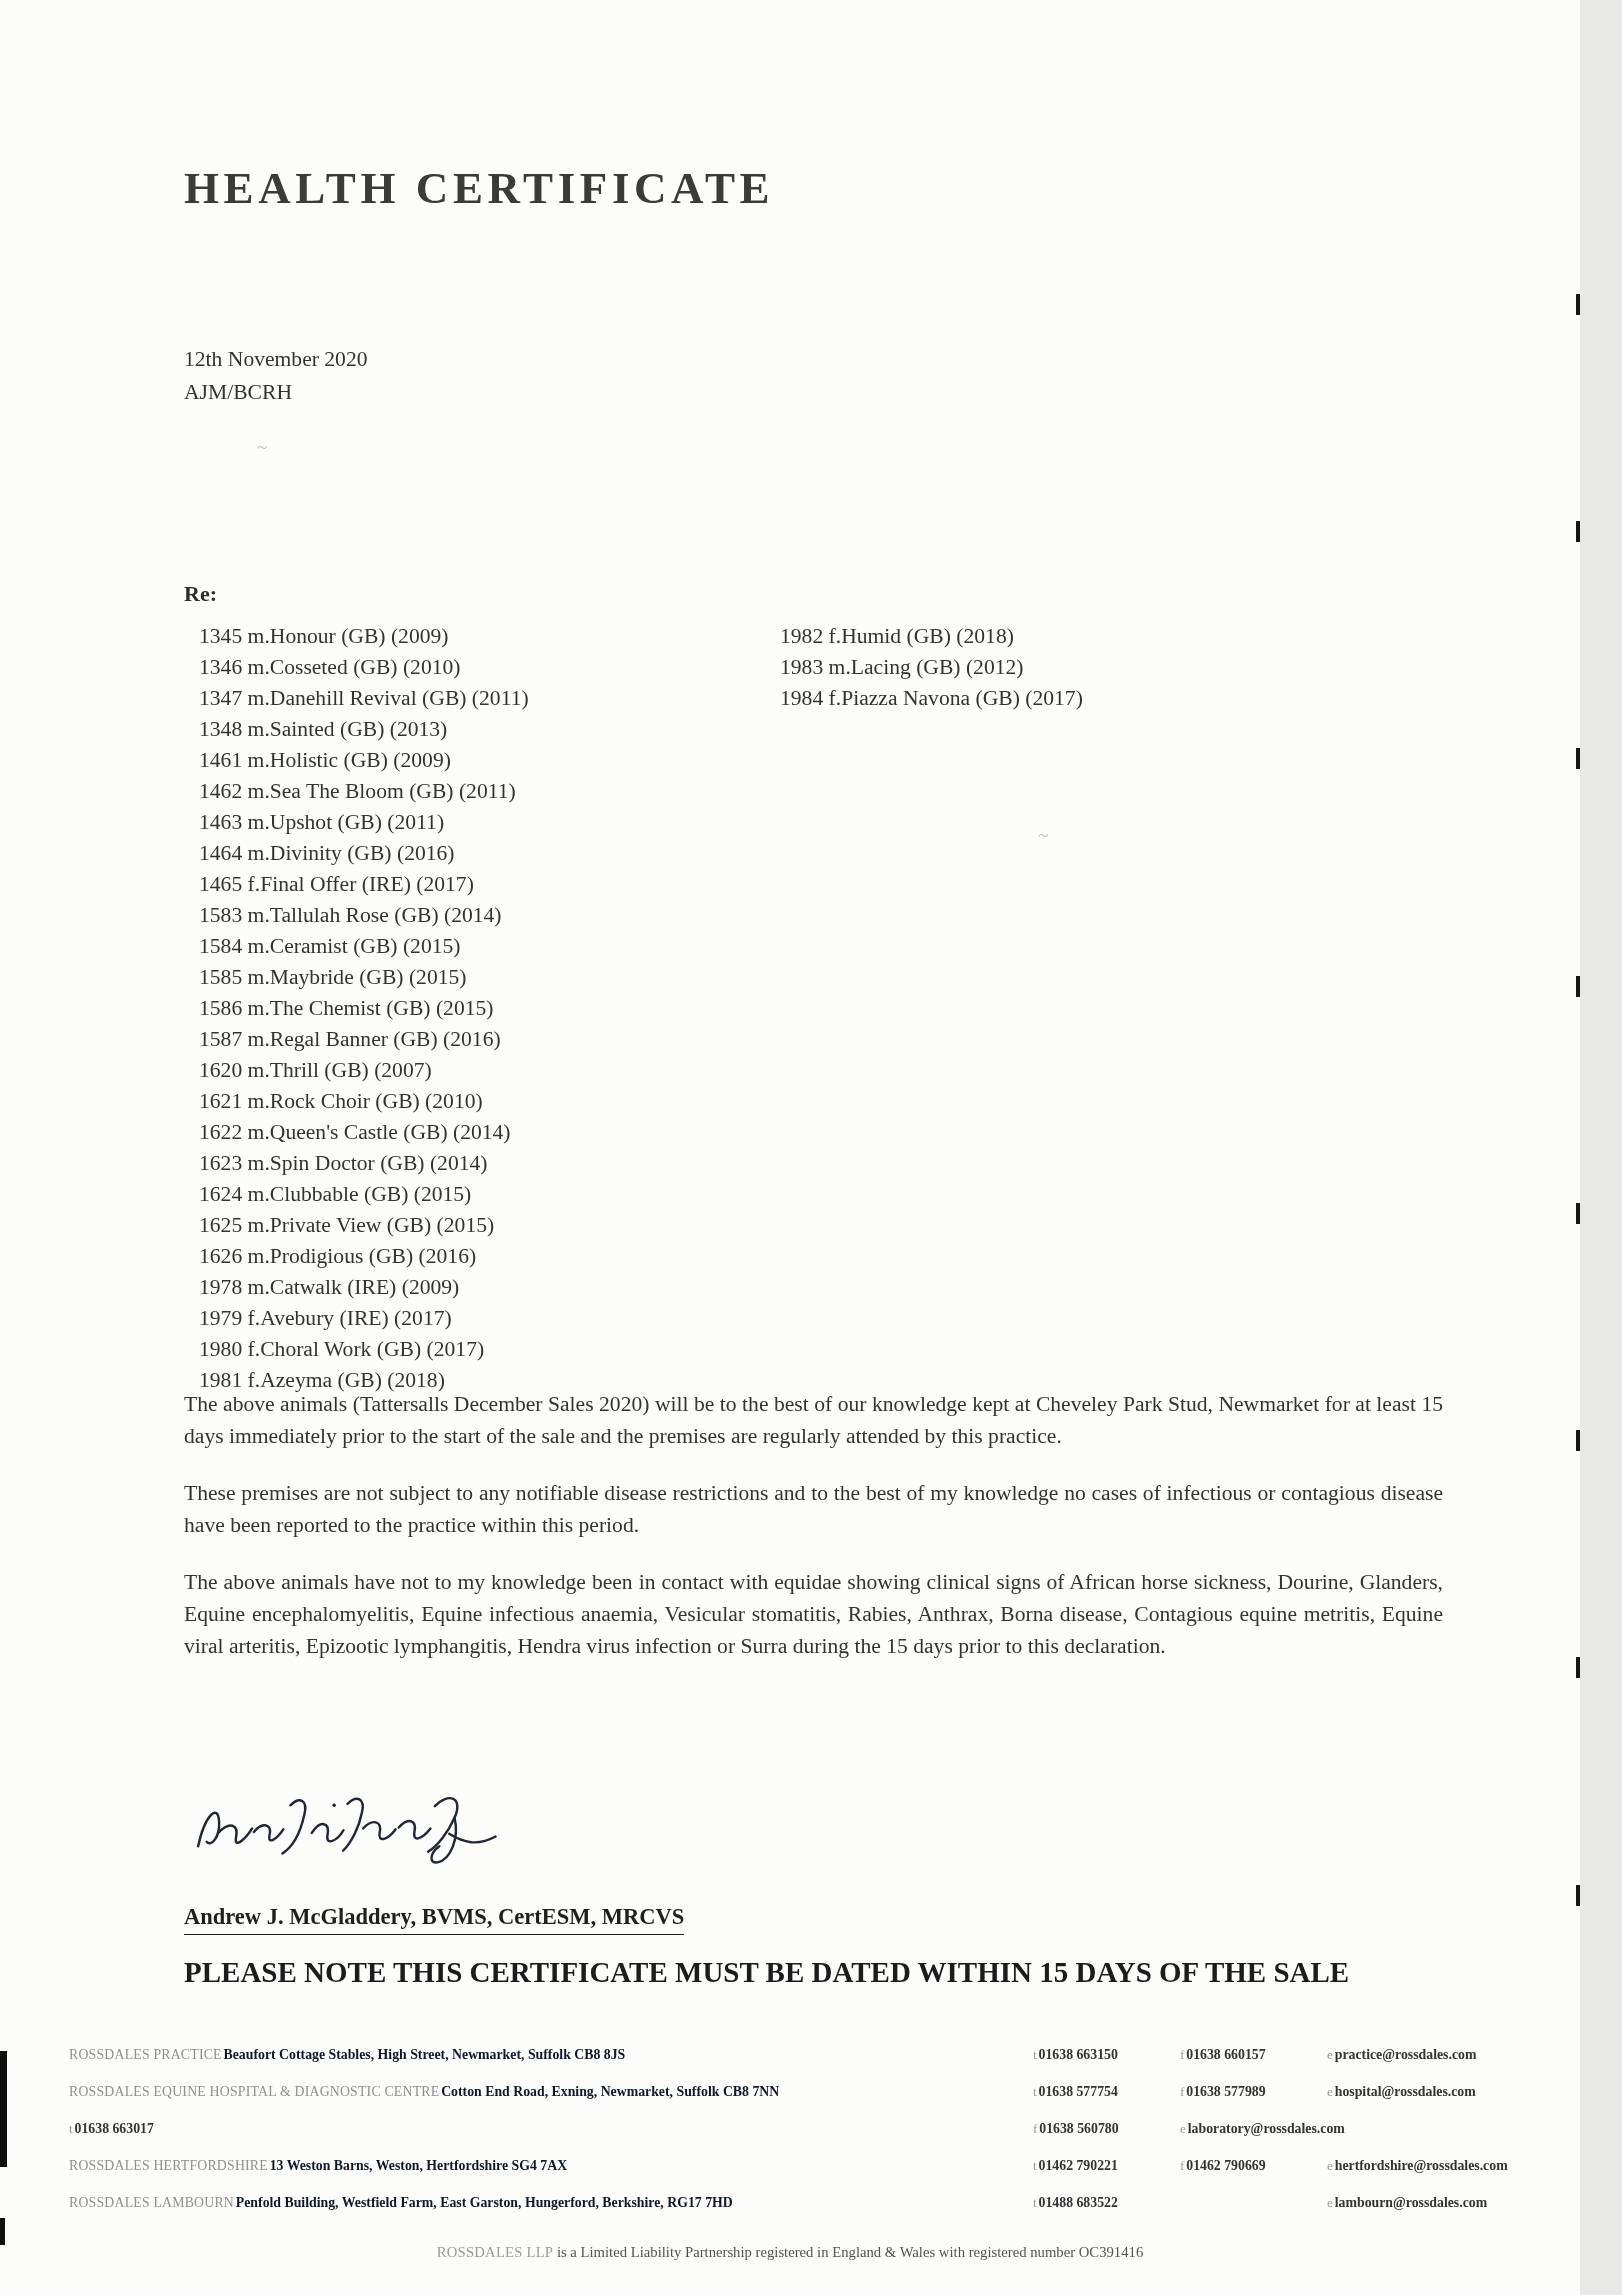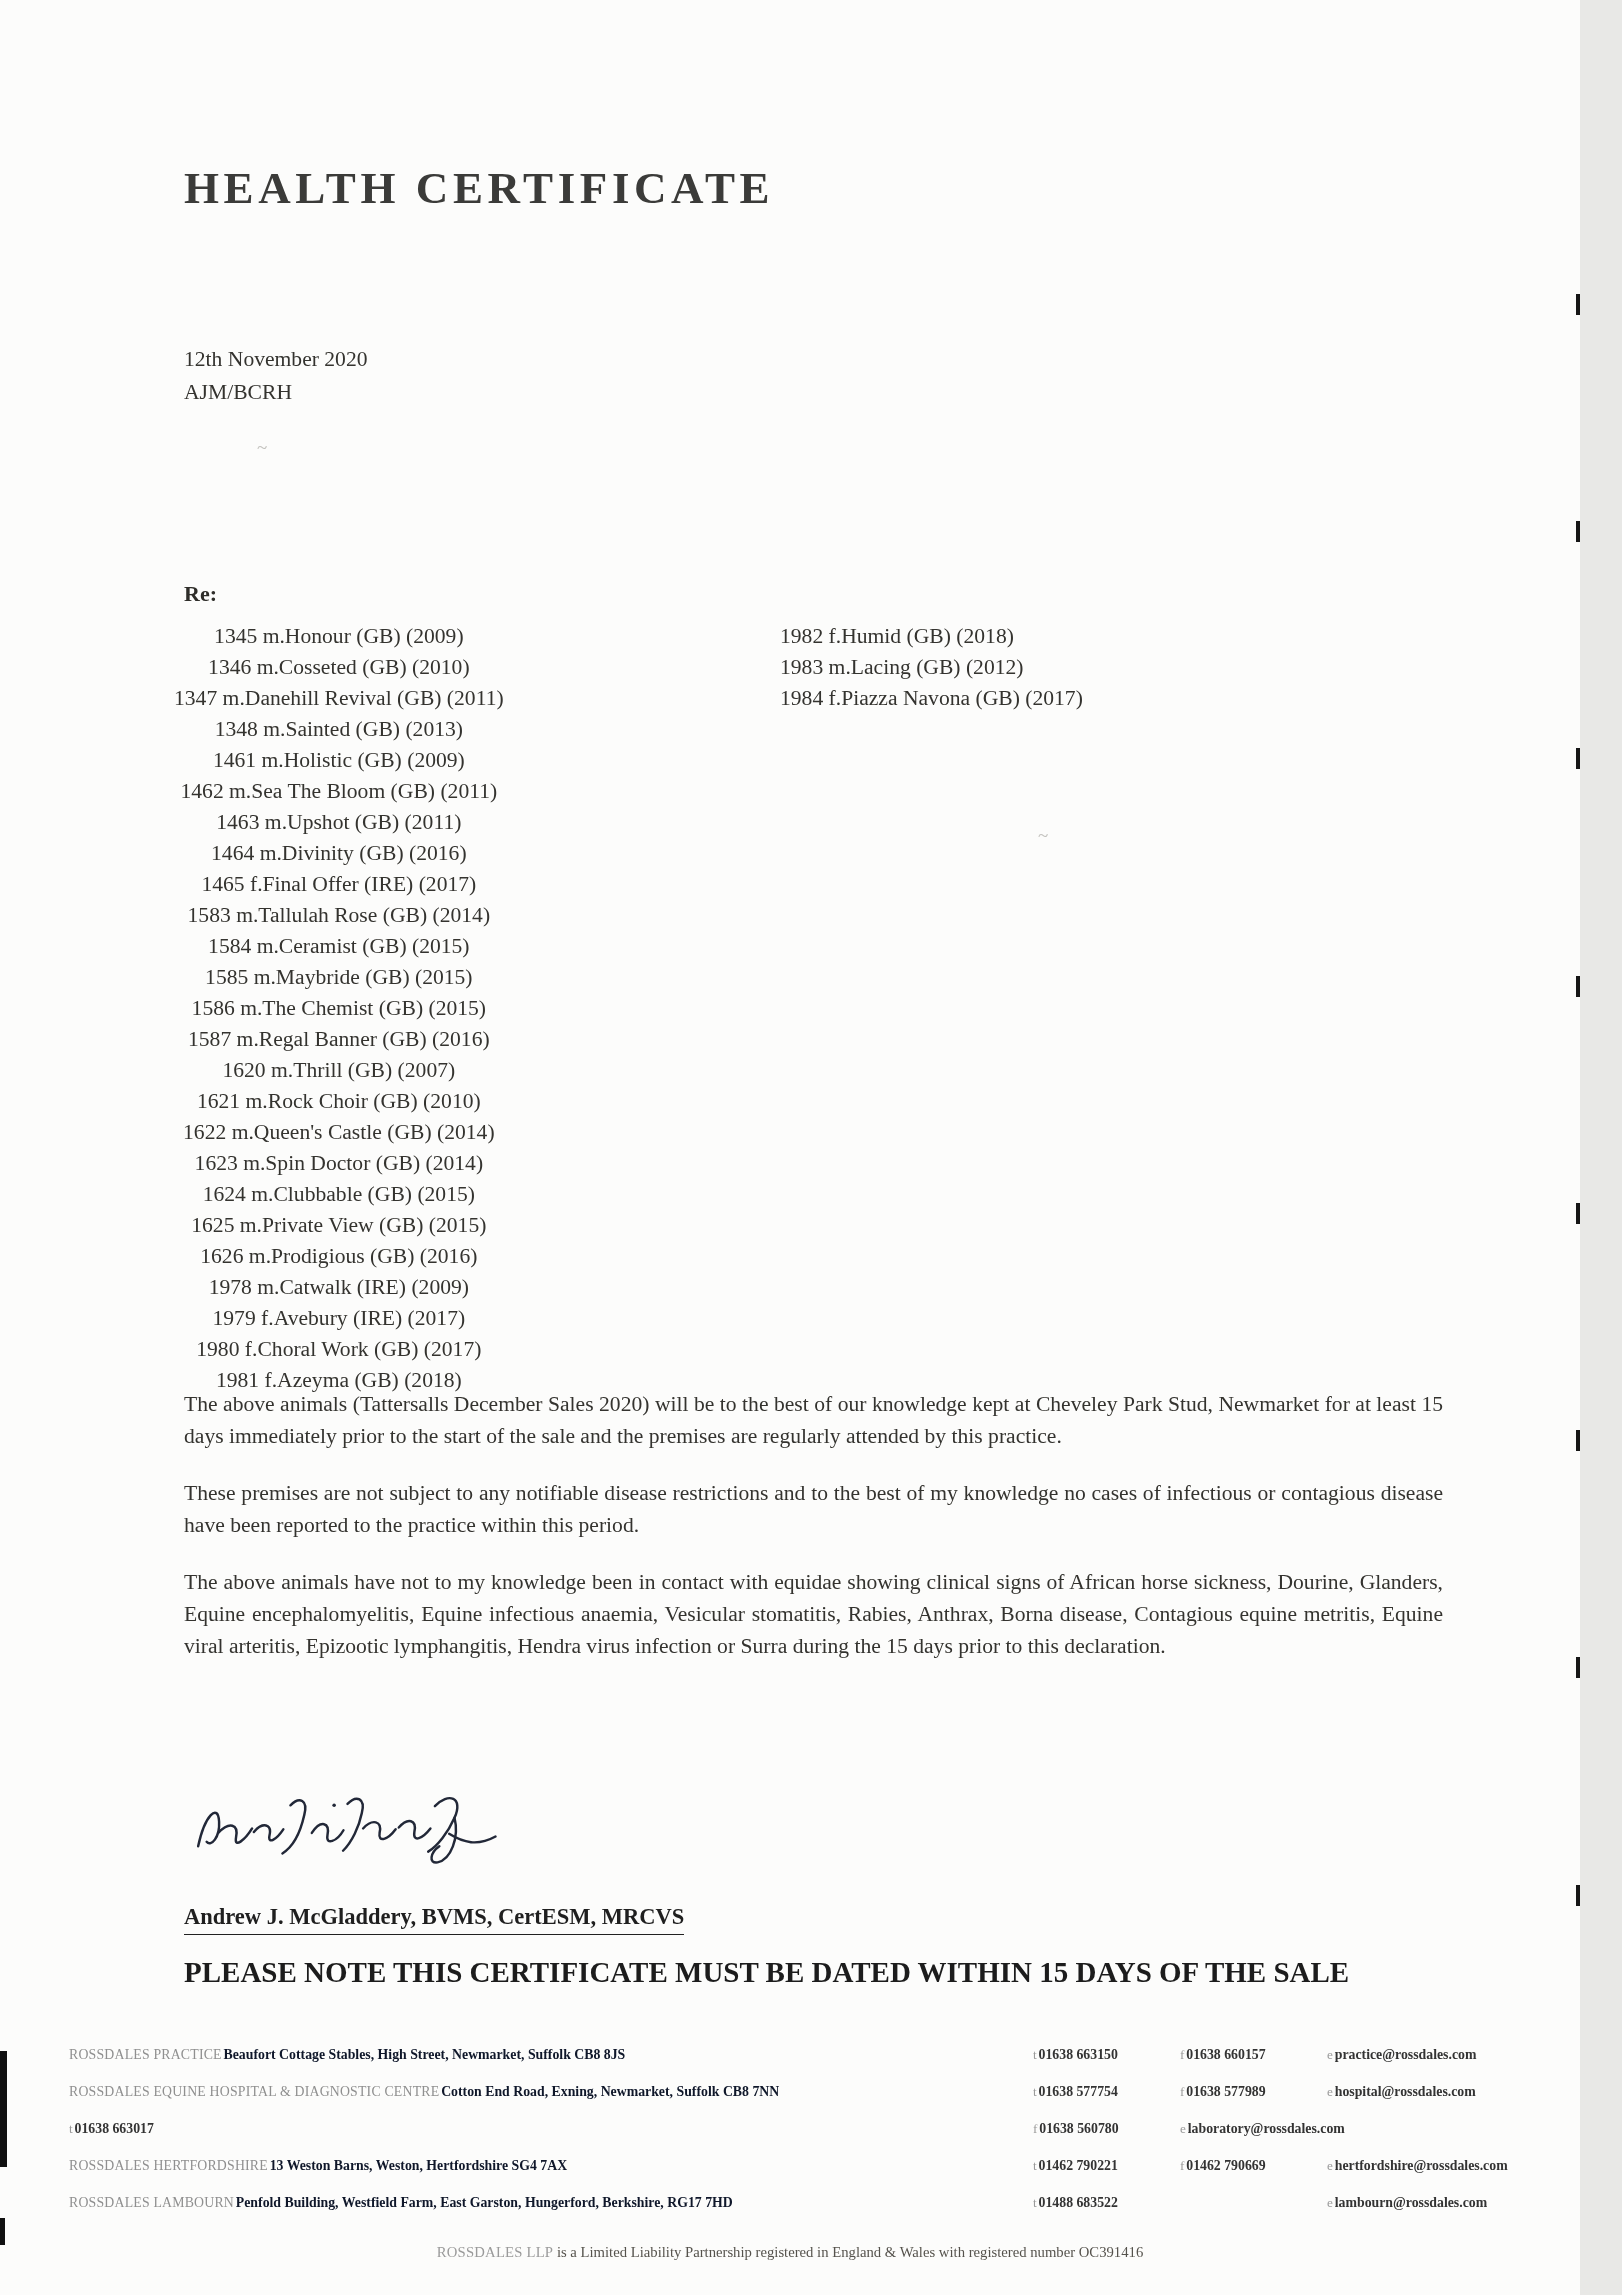--- a/index.html
+++ b/index.html
@@ -33,21 +33,21 @@
     font-size:12px; letter-spacing:5px; padding-left:3.7px;
     color:#8e8e8e; white-space:nowrap;
   }
 
   
   .meta{position:absolute; left:184px; top:343px; font-size:21.6px; line-height:33px;}
 
   
   .re-label{position:absolute; left:184px; top:581px; font-size:22px; font-weight:700; color:#2e2d29;text-align:center;}
   .list{position:absolute; top:621px; font-size:21.6px; line-height:31px; white-space:nowrap;}
-  .list-left{left:174px;text-align:center;}
+  .list-left{left:199px;}
   .list-right{left:780px;}
 
   
   .paras{position:absolute; left:184px; top:1388px; width:1259px;}
   .paras p{margin:0 0 25px 0; font-size:21.6px; line-height:32px; text-align:justify; color:#34332f;}
 
   
   .signature{position:absolute; left:187px; top:1778px;}
   .signatory{
     position:absolute; left:184px; top:1904px;

